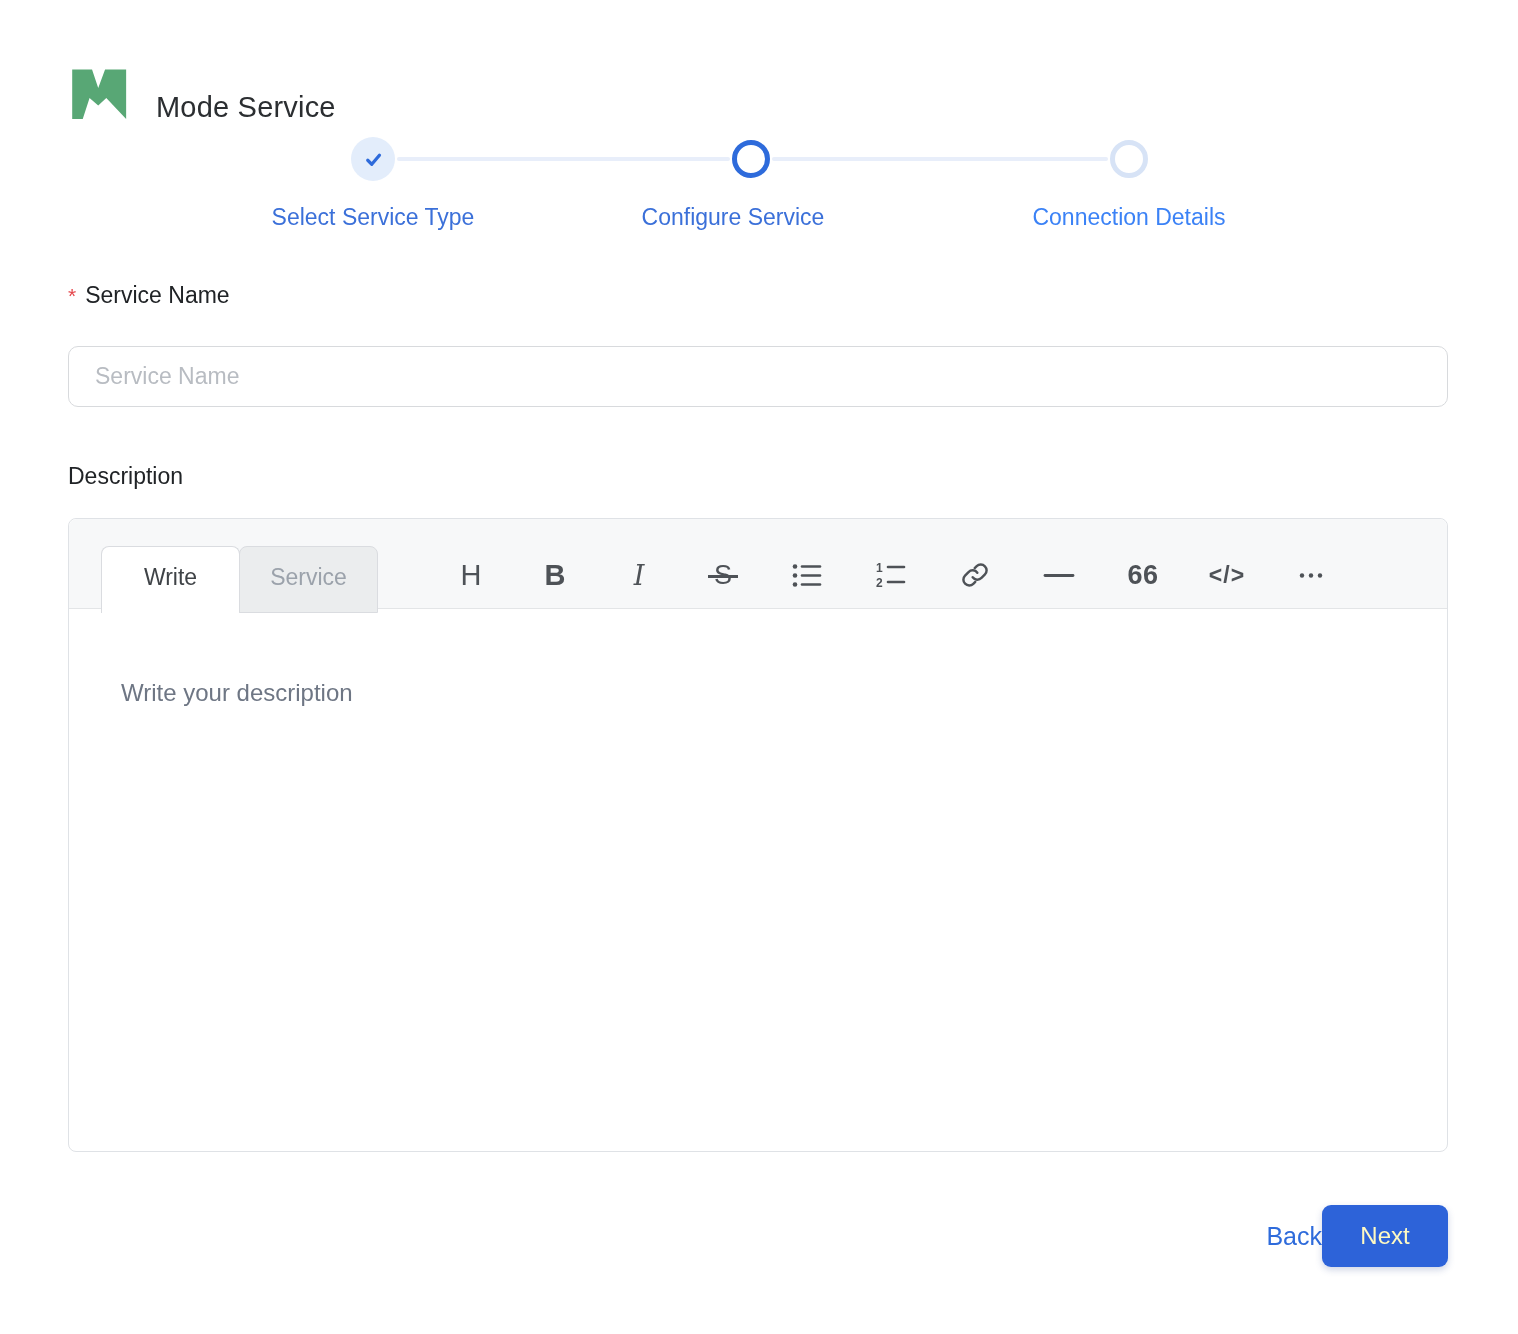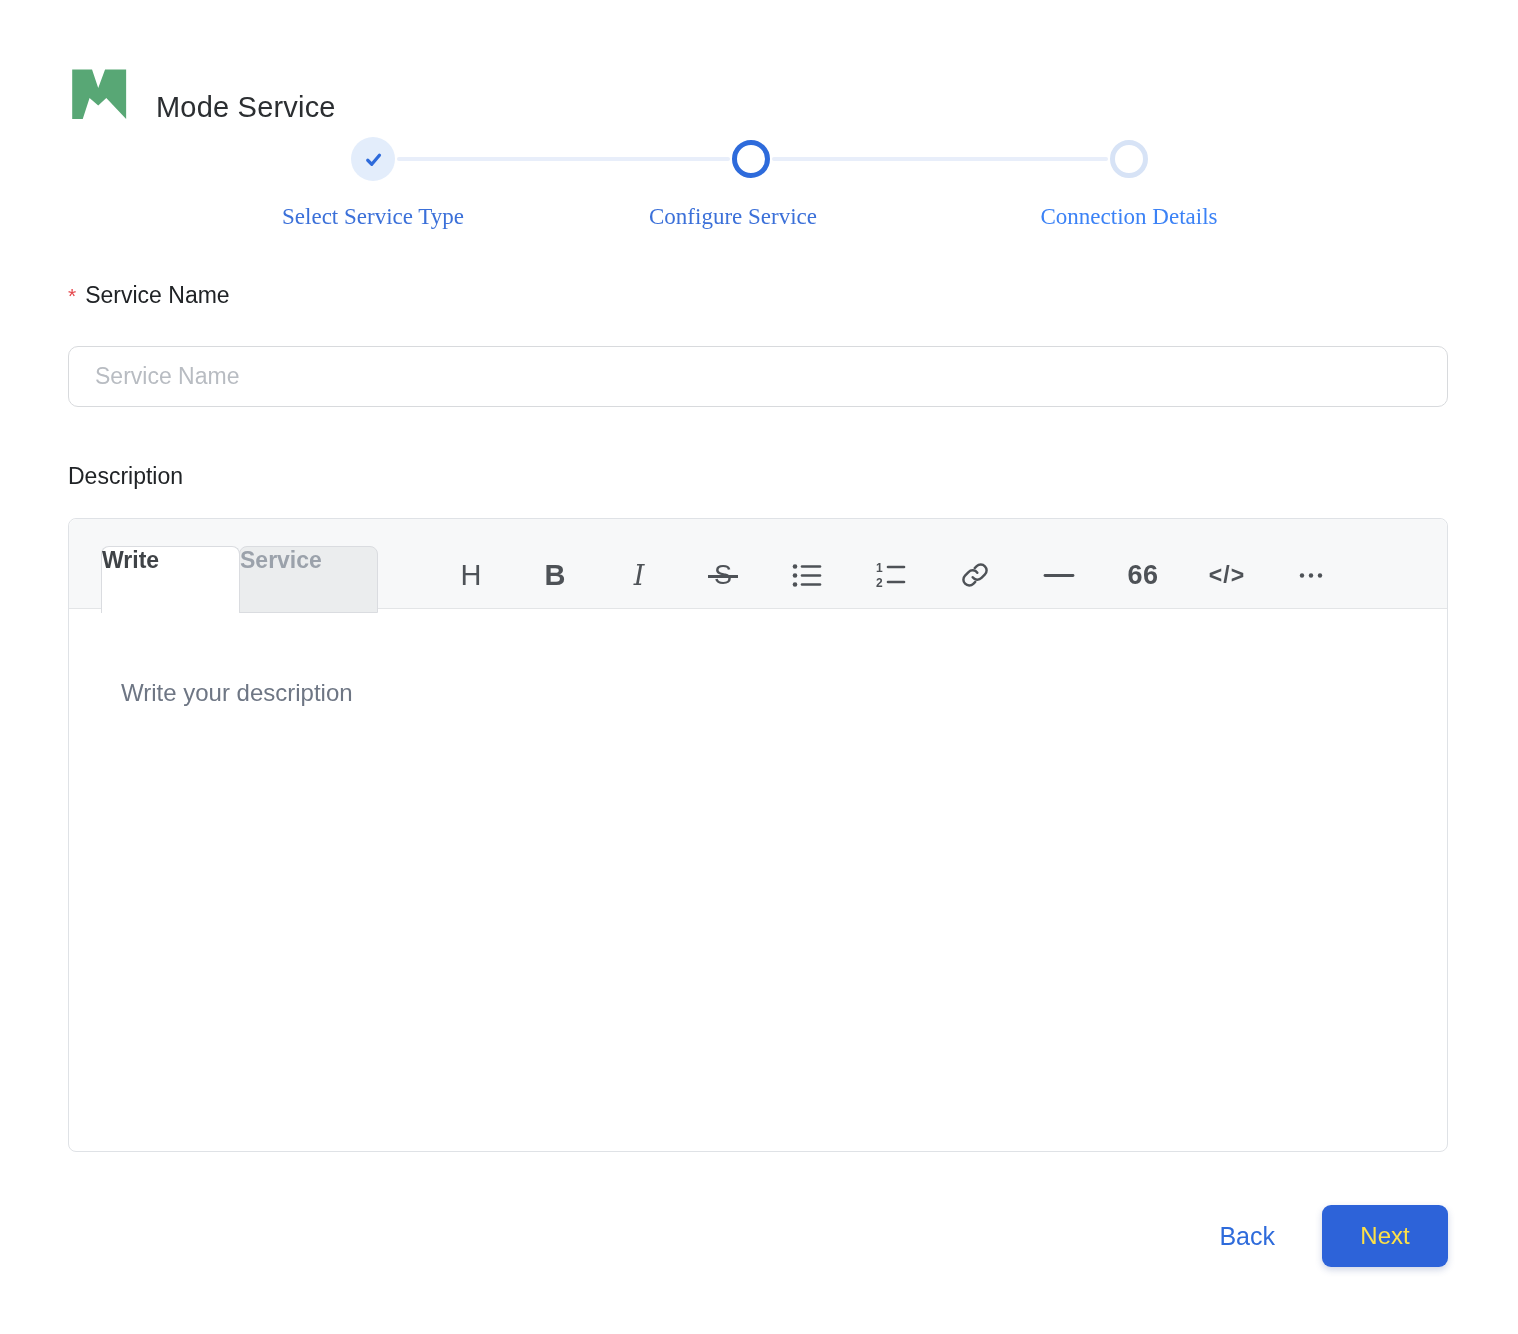--- a/index.html
+++ b/index.html
@@ -32,21 +32,21 @@
   .step-circle.active {
     left: 548px; top: 14px; width: 38px; height: 38px;
     border: 5px solid #2e6bdb; background: #ffffff;
   }
   .step-circle.upcoming {
     left: 926px; top: 14px; width: 38px; height: 38px;
     border: 5px solid #d7e3f6; background: #ffffff;
   }
   .step-label {
     position: absolute; top: 78px; transform: translateX(-50%);
-    font-size: 23px; font-weight: 500; white-space: nowrap; font-family: Liberation Serif, serif;
+    font-size: 23px; font-weight: 500; white-space: nowrap;
   }
   .step-label.s0 { left: 189px; color: #3b70d9; }
   .step-label.s1 { left: 549px; color: #3b70d9; }
   .step-label.s2 { left: 945px; color: #3b82f6; }
 
   
   .field-label { position: absolute; left: 68px; font-size: 23px; font-weight: 500; color: #202326; }
   .label-service { top: 282px; }
   .label-desc { top: 463px; text-align: center; }
   .req { color: #e5484d; margin-right: 9px; font-size: 21px; }
@@ -61,23 +61,23 @@
   .editor {
     position: absolute; left: 68px; top: 518px; width: 1380px; height: 634px;
     border: 1px solid #dfe2e6; border-radius: 8px; background: #ffffff;
   }
   .editor-header {
     position: absolute; left: 0; top: 0; right: 0; height: 90px;
     background: #f7f8f9; border-bottom: 1px solid #e3e5e7; border-radius: 8px 8px 0 0;
   }
   .tabs { position: absolute; left: 32px; top: 27px; display: flex; z-index: 2; }
   .tab {
-    width: 139px; font-size: 23px; font-weight: 700;
+    width: 139px; text-align: center; font-size: 23px; font-weight: 400;
     border: 1px solid #dadce0; border-radius: 8px 8px 0 0;
-    cursor: pointer;
+    padding-top: 17px; cursor: pointer;
   }
   .tab.active { background: #ffffff; color: #3f4347; height: 67px; border-bottom: none; }
   .tab.inactive { background: #ebedee; color: #9ba2ab; height: 67px; margin-left: -1px; }
   .toolbar {
     position: absolute; left: 360px; top: 24px; height: 64px; display: flex; z-index: 1;
   }
   .tool {
     width: 84px; height: 64px; display: flex; align-items: center; justify-content: center;
     color: #4e5257; cursor: pointer;
   }
@@ -95,26 +95,26 @@
     width: 100%; height: 100%; border: none; outline: none; resize: none;
     padding: 66px 48px 20px 52px; font-size: 24px; line-height: 1.45;
     font-family: "Liberation Sans", sans-serif; color: #2b2e31;
     border-radius: 0 0 8px 8px; background: transparent;
   }
   .desc-area::placeholder { color: #6e7684; }
 
   
   .footer {
     position: absolute; right: 70px; top: 1205px; height: 62px;
-    display: flex; align-items: center; gap: 47px;
+    display: flex; align-items: center; 
   }
   .back-link { font-size: 25px; color: #2e6bdb; cursor: pointer; }
   .next-btn {
     width: 126px; height: 62px; border: none; border-radius: 9px;
-    background: #2d63d9; color: #fde047; font-size: 24px; font-weight: 500;
+    background: #2d63d9; color: #fef9c3; font-size: 24px; font-weight: 500;
     font-family: "Liberation Sans", sans-serif; cursor: pointer;
     box-shadow: 0 3px 7px rgba(40, 70, 140, 0.22);
   }
 </style>
 </head>
 <body>
 
 <div class="canvas">
 
   <div class="brand">

